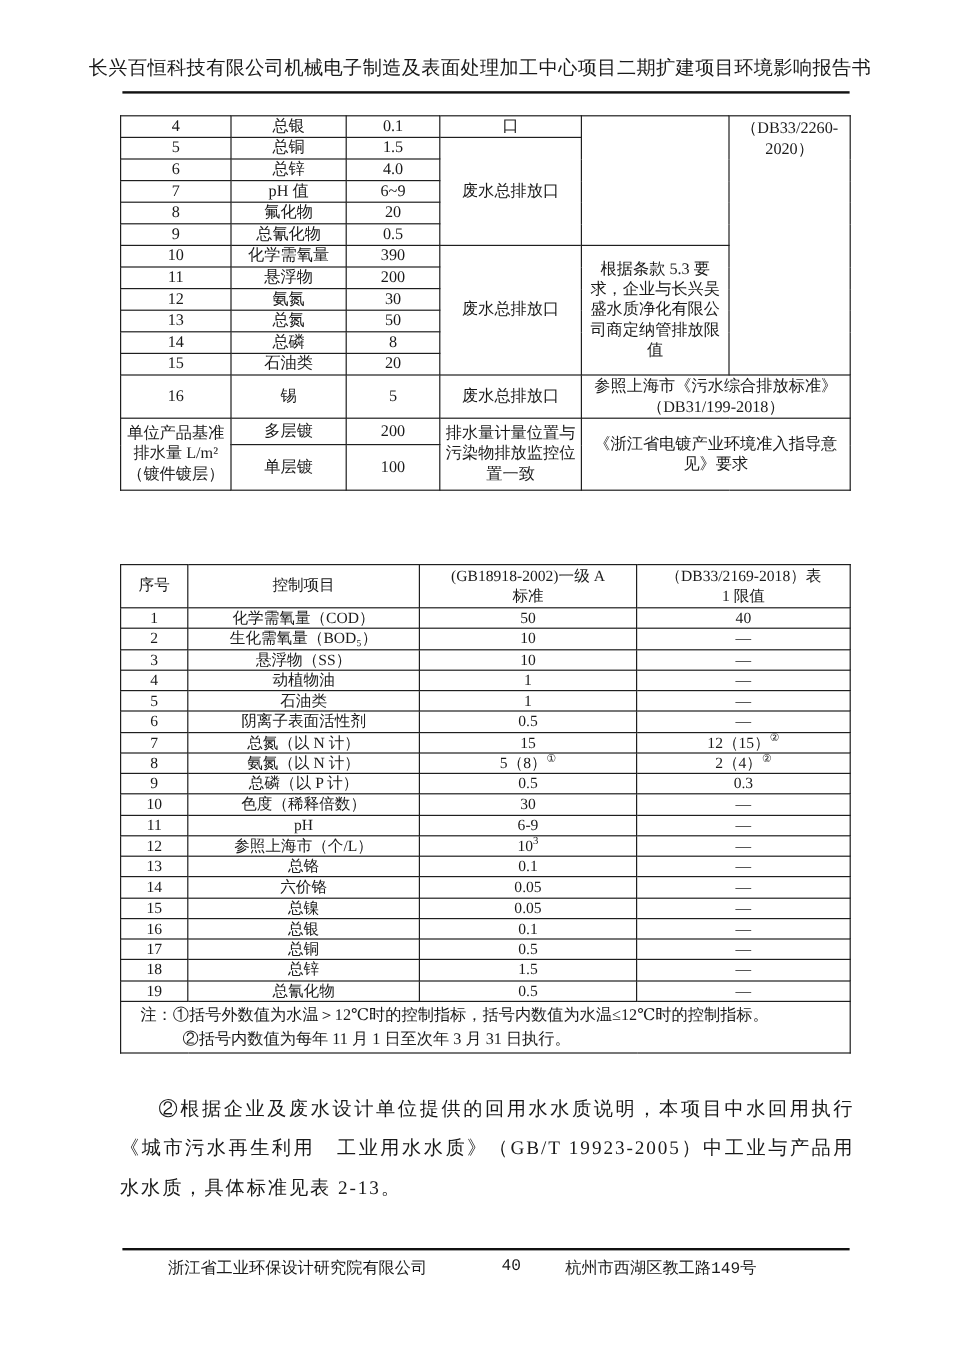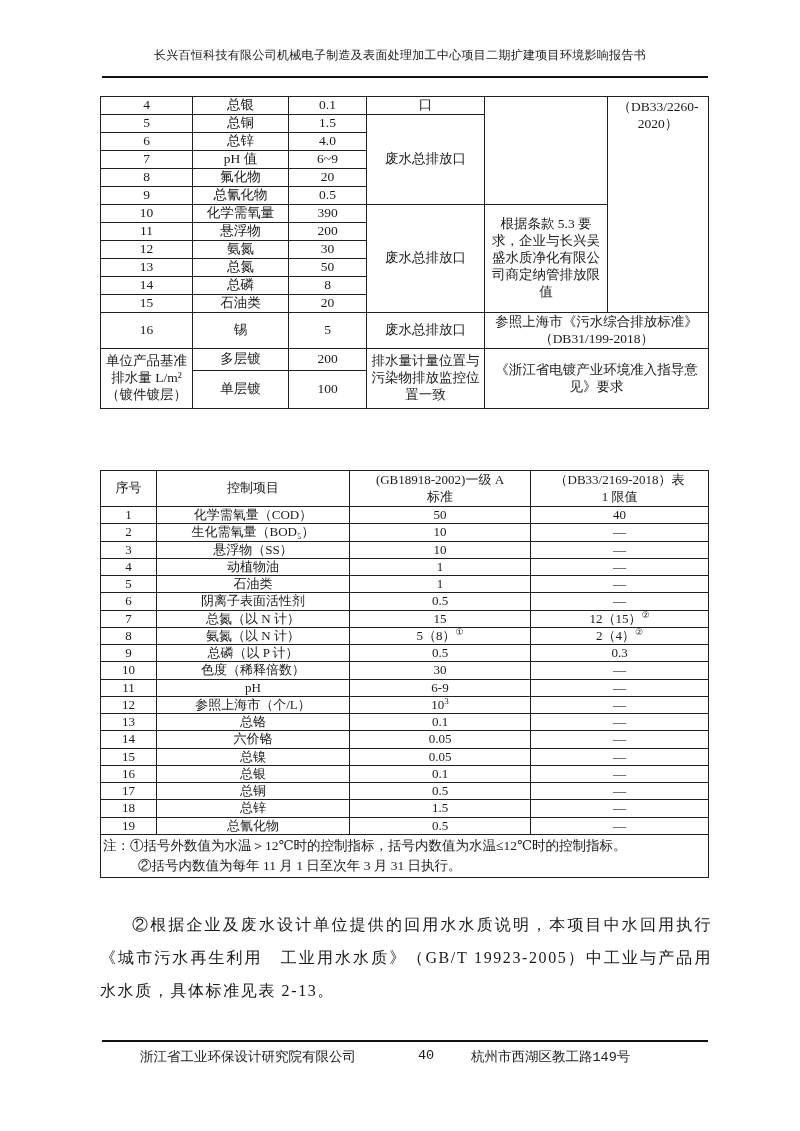--- a/index.html
+++ b/index.html
@@ -1,19 +1,19 @@
 <!DOCTYPE html>
 <html><head>
 <meta charset="utf-8">
 <style>
   html,body{margin:0;padding:0;background:#ffffff;}
   .page{position:relative;width:800px;height:1131px;background:#fff;overflow:hidden;
         font-family:"Liberation Serif","DejaVu Serif",serif;color:#1a1a1a;}
   .hdr{position:absolute;top:47px;left:0;width:800px;text-align:center;
-       font-size:12px;letter-spacing:0.3px;}
+       font-size:16px;letter-spacing:0.3px;}
   .hdr-rule{position:absolute;top:76px;left:102px;width:606px;height:2.4px;background:#111;}
   .ftr-rule{position:absolute;top:1040px;left:102px;width:606px;height:2.4px;background:#111;}
   .ftr{position:absolute;top:1048px;left:100px;width:608px;height:22px;font-size:13.5px;font-family:Liberation Mono, monospace;}
   .ftr .org{position:absolute;left:40px;top:0;}
   .ftr .pg{position:absolute;left:318px;top:0;}
   .ftr .addr{position:absolute;left:371px;top:0;}
 
   table{border-collapse:collapse;table-layout:fixed;}
   td{border:1px solid #1f1f1f;text-align:center;vertical-align:middle;
      padding:0 2px;font-size:13.5px;line-height:1.25;overflow:hidden;}
@@ -26,21 +26,21 @@
 
   .t2title{position:absolute;top:438px;left:104px;width:640px;font-size:16px;
            font-weight:bold;letter-spacing:0.3px;}
   .t2title .tag{color:#1c78c0;}
 
   .t2{position:absolute;top:470px;left:100px;width:608px;border:1.5px solid #111;}
   .t2 td{font-size:13px;}
   .t2 tr.hd{height:36px;}
   .t2 tr.dr{height:17px;}
   .t2 tr.nt{height:42px;}
-  .t2 .note-cell{text-align:left;vertical-align:middle;padding:1px 2px;font-size:13.5px;line-height:20px;}
+  .t2 .note-cell{text-align:left;vertical-align:middle;padding:1px 16px;font-size:13.5px;line-height:20px;}
   .t2 .note2{padding-left:2.6em;}
   sup{font-size:9px;line-height:0;}
 
   .para{position:absolute;top:908px;left:100px;width:612px;font-size:16px;
         line-height:33px;letter-spacing:1.6px;text-align:justify;text-indent:2em;}
 </style>
 </head>
 <body>
 <div class="page">
 

